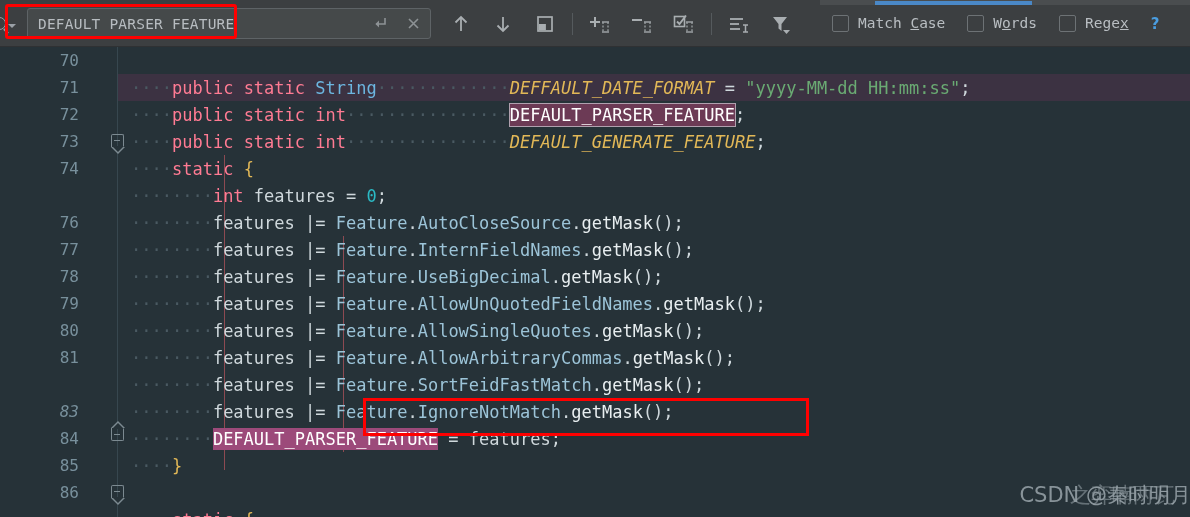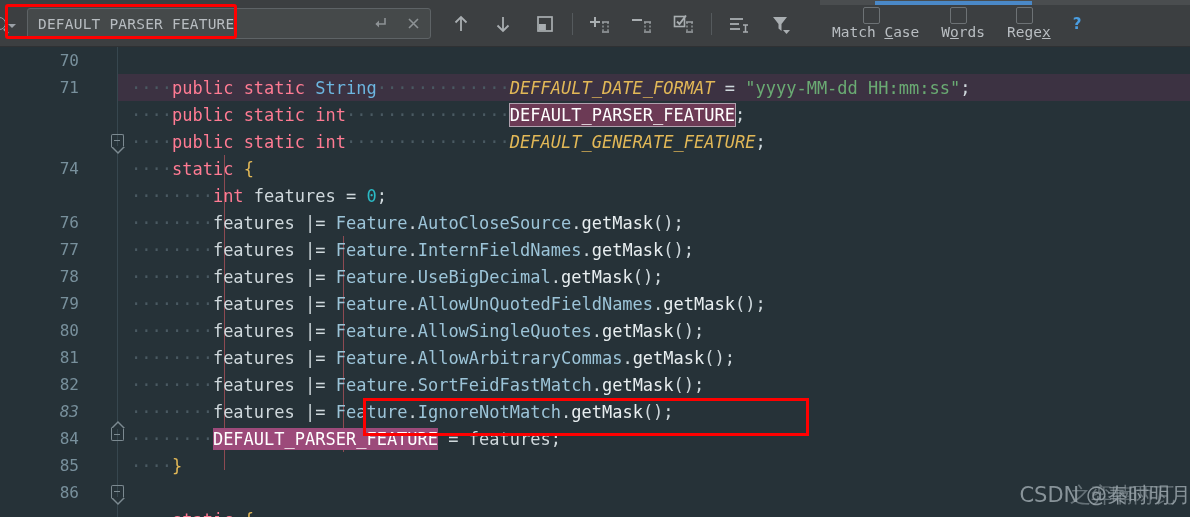--- a/index.html
+++ b/index.html
@@ -137,24 +137,22 @@
   
   .opts {
     position: absolute;
     left: 832px; top: 0;
     height: 47px;
     display: flex;
     align-items: center;
   }
   .opt {
     display: flex;
-    align-items: center;
     margin-right: 22px;
     cursor: pointer;
-    flex-direction: column;
   }
   .cb {
     width: 17px; height: 17px;
     border: 1.5px solid #6d7275;
     border-radius: 2px;
     background: #3c3f41;
     margin-right: 9px;
   }
   .opt-label {
     color: #b9bec2;
@@ -498,43 +496,46 @@
 
     <div class="gutter"></div>
     <div class="gutter-rule"></div>
 
     <div class="gutter-line" style="top:0px;">
         <span class="lnum">70</span>
       </div>
     <div class="gutter-line" style="top:27px;">
         <span class="lnum">71</span>
       </div>
+    <div class="gutter-line" style="top:54px;">
+        <span class="lnum">72</span>
+      </div>
+    <div class="gutter-line" style="top:81px;">
+        <span class="lnum">73</span>
+      </div>
     <div class="gutter-line" style="top:108px;">
         <span class="lnum">74</span>
       </div>
     <div class="gutter-line" style="top:162px;">
         <span class="lnum">76</span>
       </div>
     <div class="gutter-line" style="top:189px;">
         <span class="lnum">77</span>
       </div>
     <div class="gutter-line" style="top:216px;">
         <span class="lnum">78</span>
       </div>
     <div class="gutter-line" style="top:243px;">
         <span class="lnum">79</span>
       </div>
     <div class="gutter-line" style="top:270px;">
         <span class="lnum">80</span>
       </div>
     <div class="gutter-line" style="top:297px;">
         <span class="lnum">81</span>
-      </div>
-    <div class="gutter-line" style="top:324px;">
-        <span class="lnum">82</span>
       </div>
     <div class="gutter-line" style="top:351px;font-style:italic;">
         <span class="lnum">83</span>
       </div>
     <div class="gutter-line" style="top:378px;">
         <span class="lnum">84</span>
       </div>
     <div class="gutter-line" style="top:405px;">
         <span class="lnum">85</span>
       </div>

